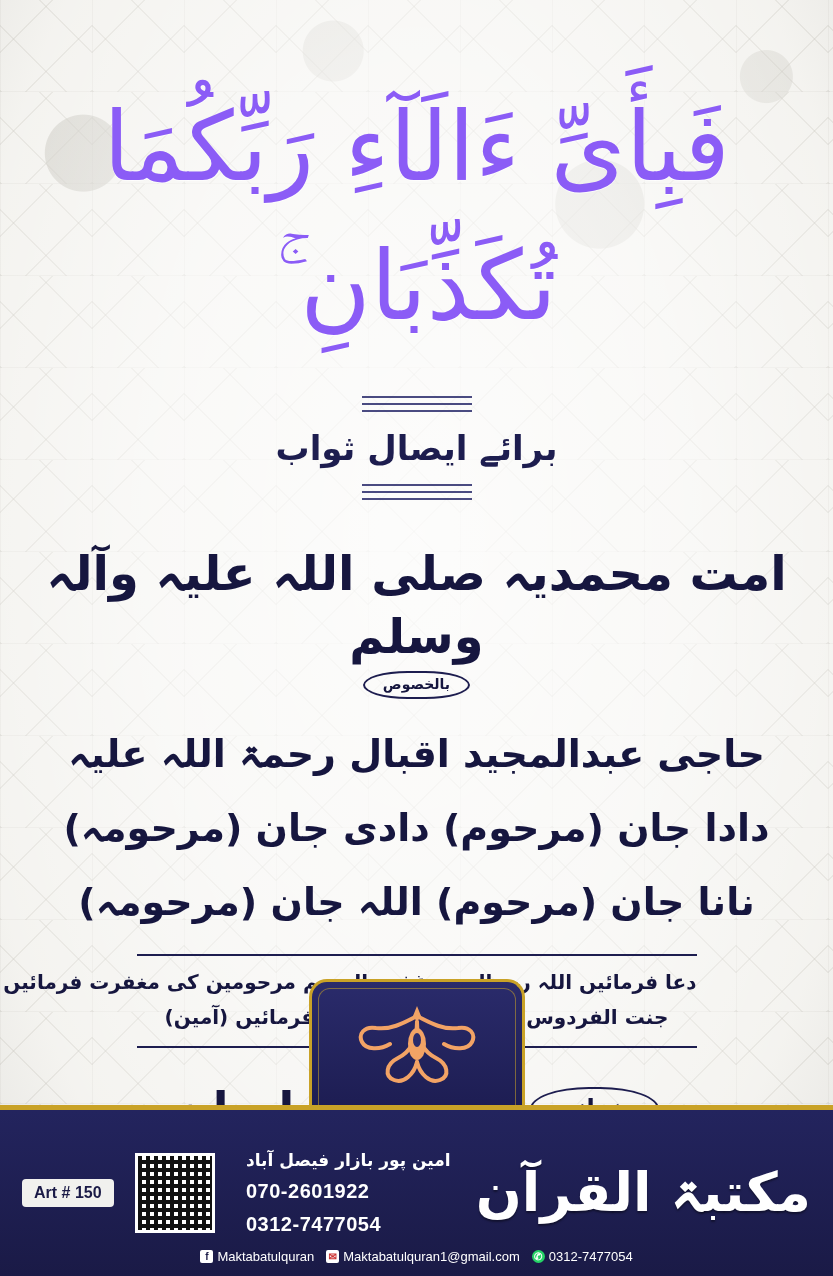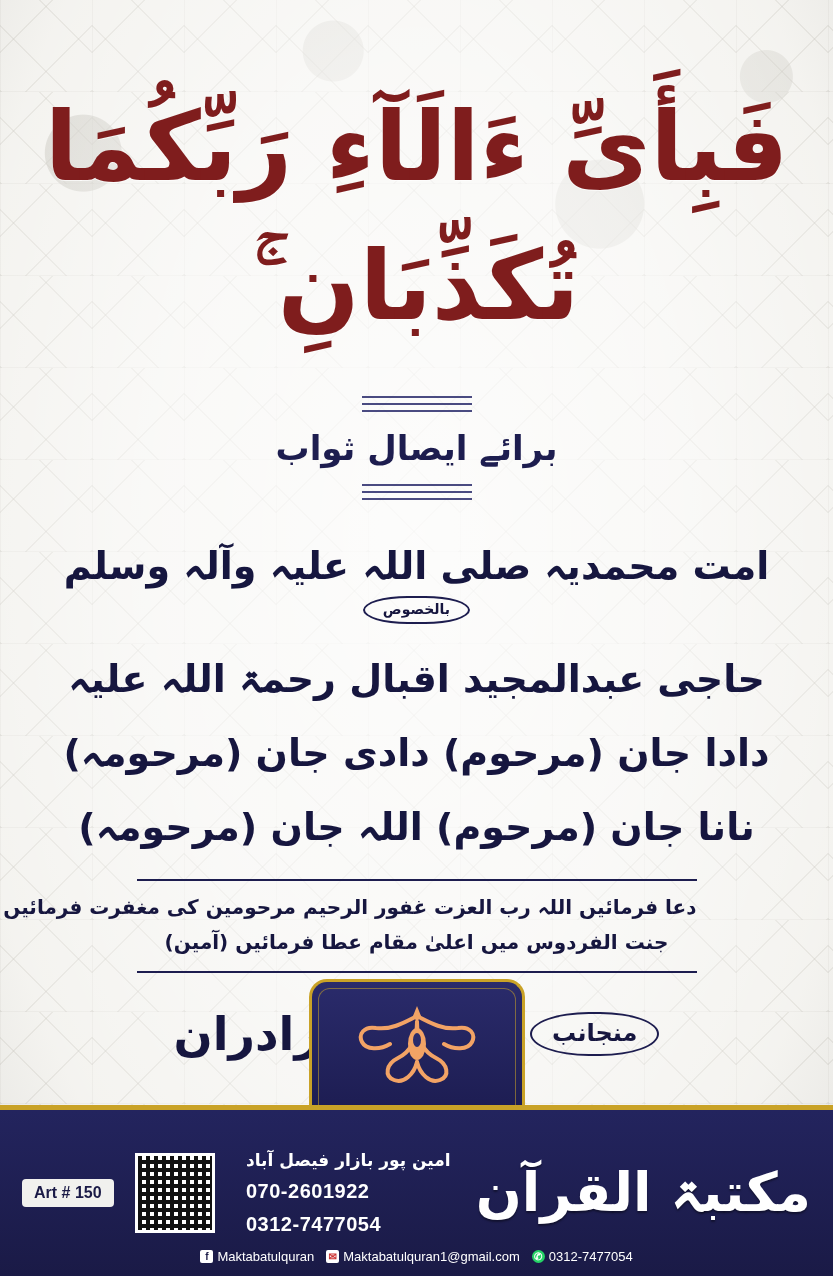--- a/index.html
+++ b/index.html
@@ -47,25 +47,25 @@
     align-items: center;
   }
 
   
   .ayah-block {
     margin-top: 78px;
     width: 100%;
     text-align: center;
   }
   .ayah {
-    color: #7f1d1d;
+    color: #8b5cf6;
     font-family: "DejaVu Sans", "Liberation Sans", sans-serif;
     font-size: 96px;
     line-height: 1.45;
-    font-weight: bold;
+    font-weight: normal;
     direction: rtl;
     letter-spacing: -2px;
     text-shadow: 0 1px 0 rgba(255,255,255,0.7);
     padding: 0 14px;
   }
 
   
   .esaal-row {
     margin-top: 40px;
     display: flex;
@@ -102,21 +102,21 @@
   
   .ummat-block {
     margin-top: 42px;
     text-align: center;
     width: 100%;
     position: relative;
   }
   .ummat-text {
     color: #16163f;
     font-family: "DejaVu Sans", "Liberation Sans", sans-serif;
-    font-size: 38px;
+    font-size: 48px;
     font-weight: bold;
     direction: rtl;
     line-height: 1.3;
   }
   .bilkhusoos-wrap {
     margin-top: 4px;
     display: flex;
     justify-content: center;
   }
   .bilkhusoos {

